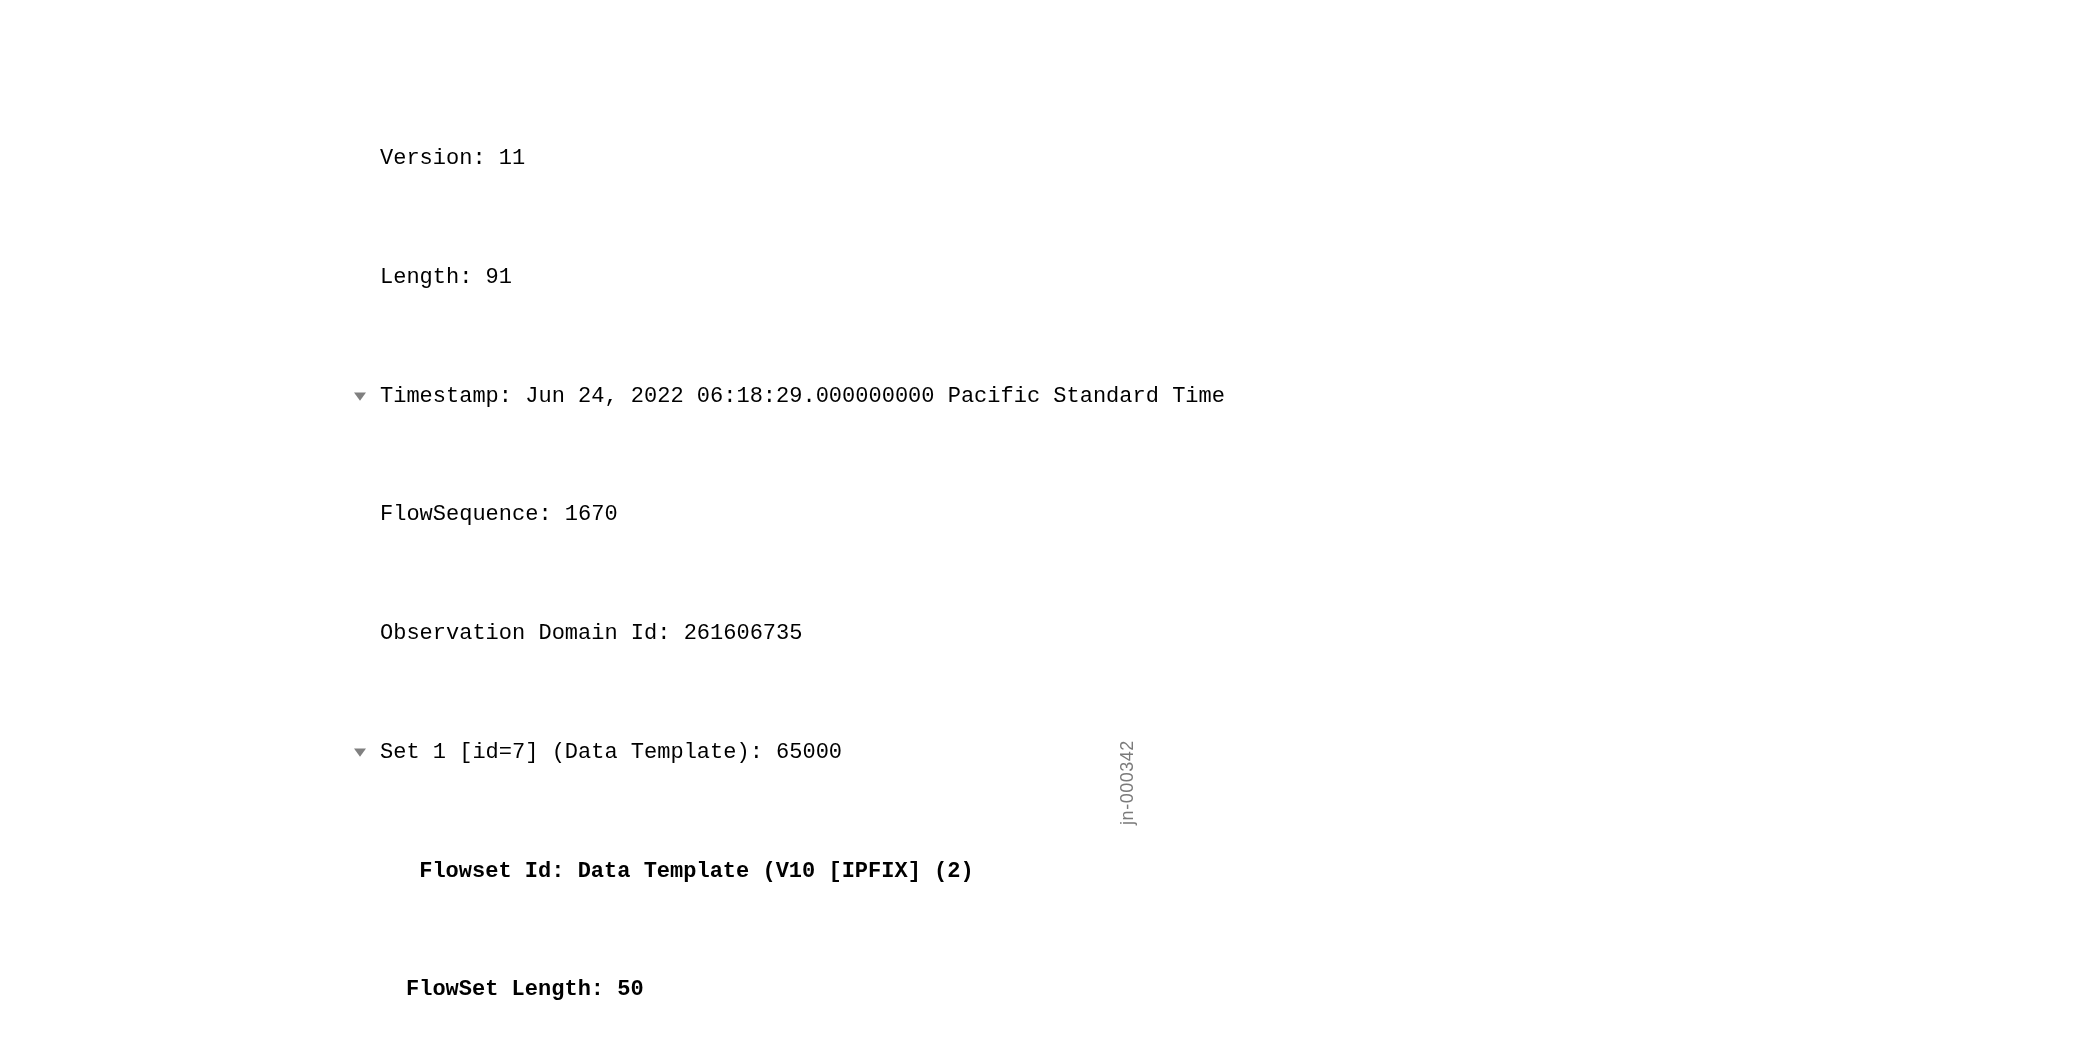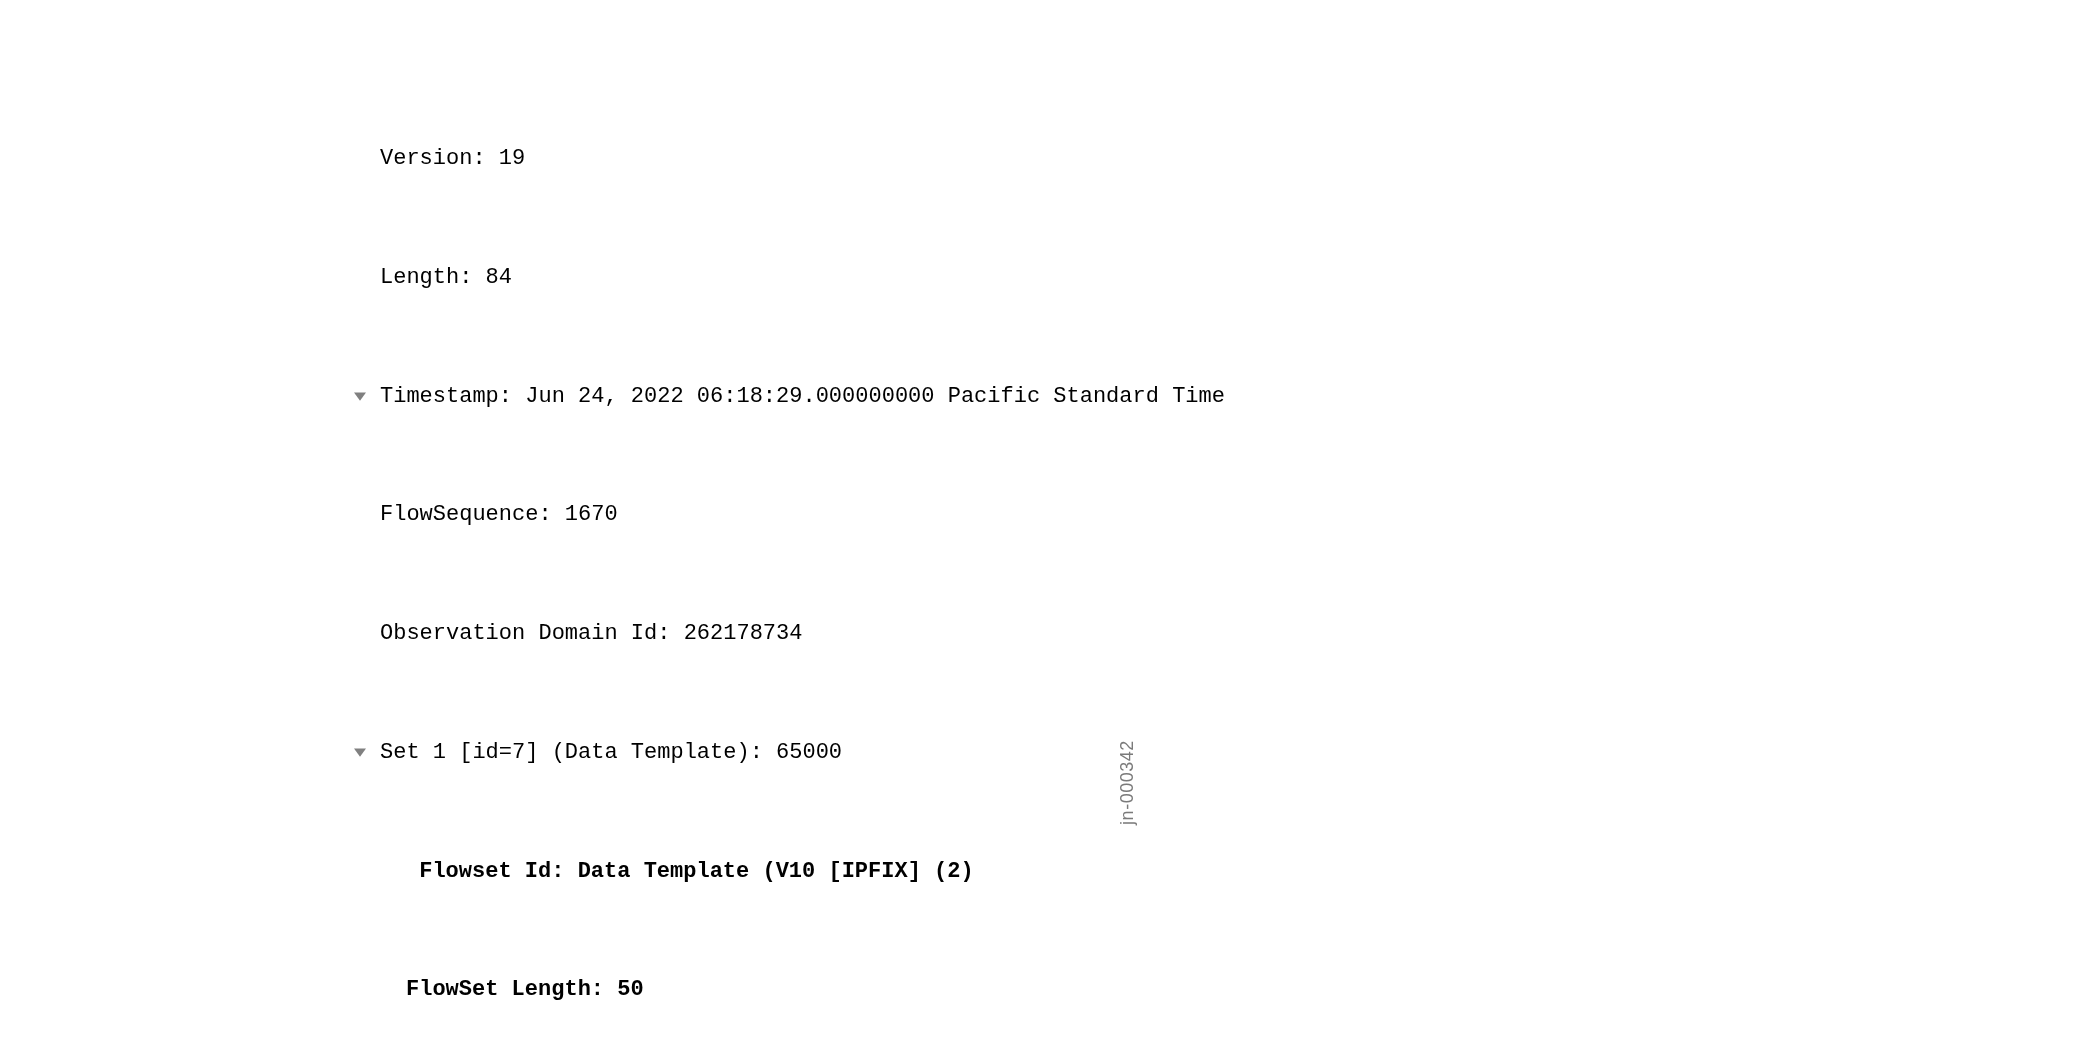--- a/index.html
+++ b/index.html
@@ -58,40 +58,40 @@
       color: #7a7a7a;
       letter-spacing: 0.5px;
     }
   </style>
 </head>
 <body>
 
 <div class="tree">
 
   <div class="row indent-0">
-    <span class="label">Version: 19</span>
+    <span class="label">Version: 11</span>
   </div>
 
   <div class="row indent-0">
-    <span class="label">Length: 84</span>
+    <span class="label">Length: 91</span>
   </div>
 
   <div class="row indent-0">
     <span class="tri"><svg viewBox="0 0 10 10">
           <path d="M0 2 L10 2 L5 9 Z"></path>
         </svg></span>
     <span class="label">Timestamp: Jun 24, 2022 06:18:29.000000000 Pacific Standard Time</span>
   </div>
 
   <div class="row indent-0">
     <span class="label">FlowSequence: 1670</span>
   </div>
 
   <div class="row indent-0">
-    <span class="label">Observation Domain Id: 262178734</span>
+    <span class="label">Observation Domain Id: 261606735</span>
   </div>
 
   <div class="row indent-0">
     <span class="tri"><svg viewBox="0 0 10 10">
           <path d="M0 2 L10 2 L5 9 Z"></path>
         </svg></span>
     <span class="label">Set 1 [id=7] (Data Template): 65000</span>
   </div>
 
   <div class="row indent-1">

